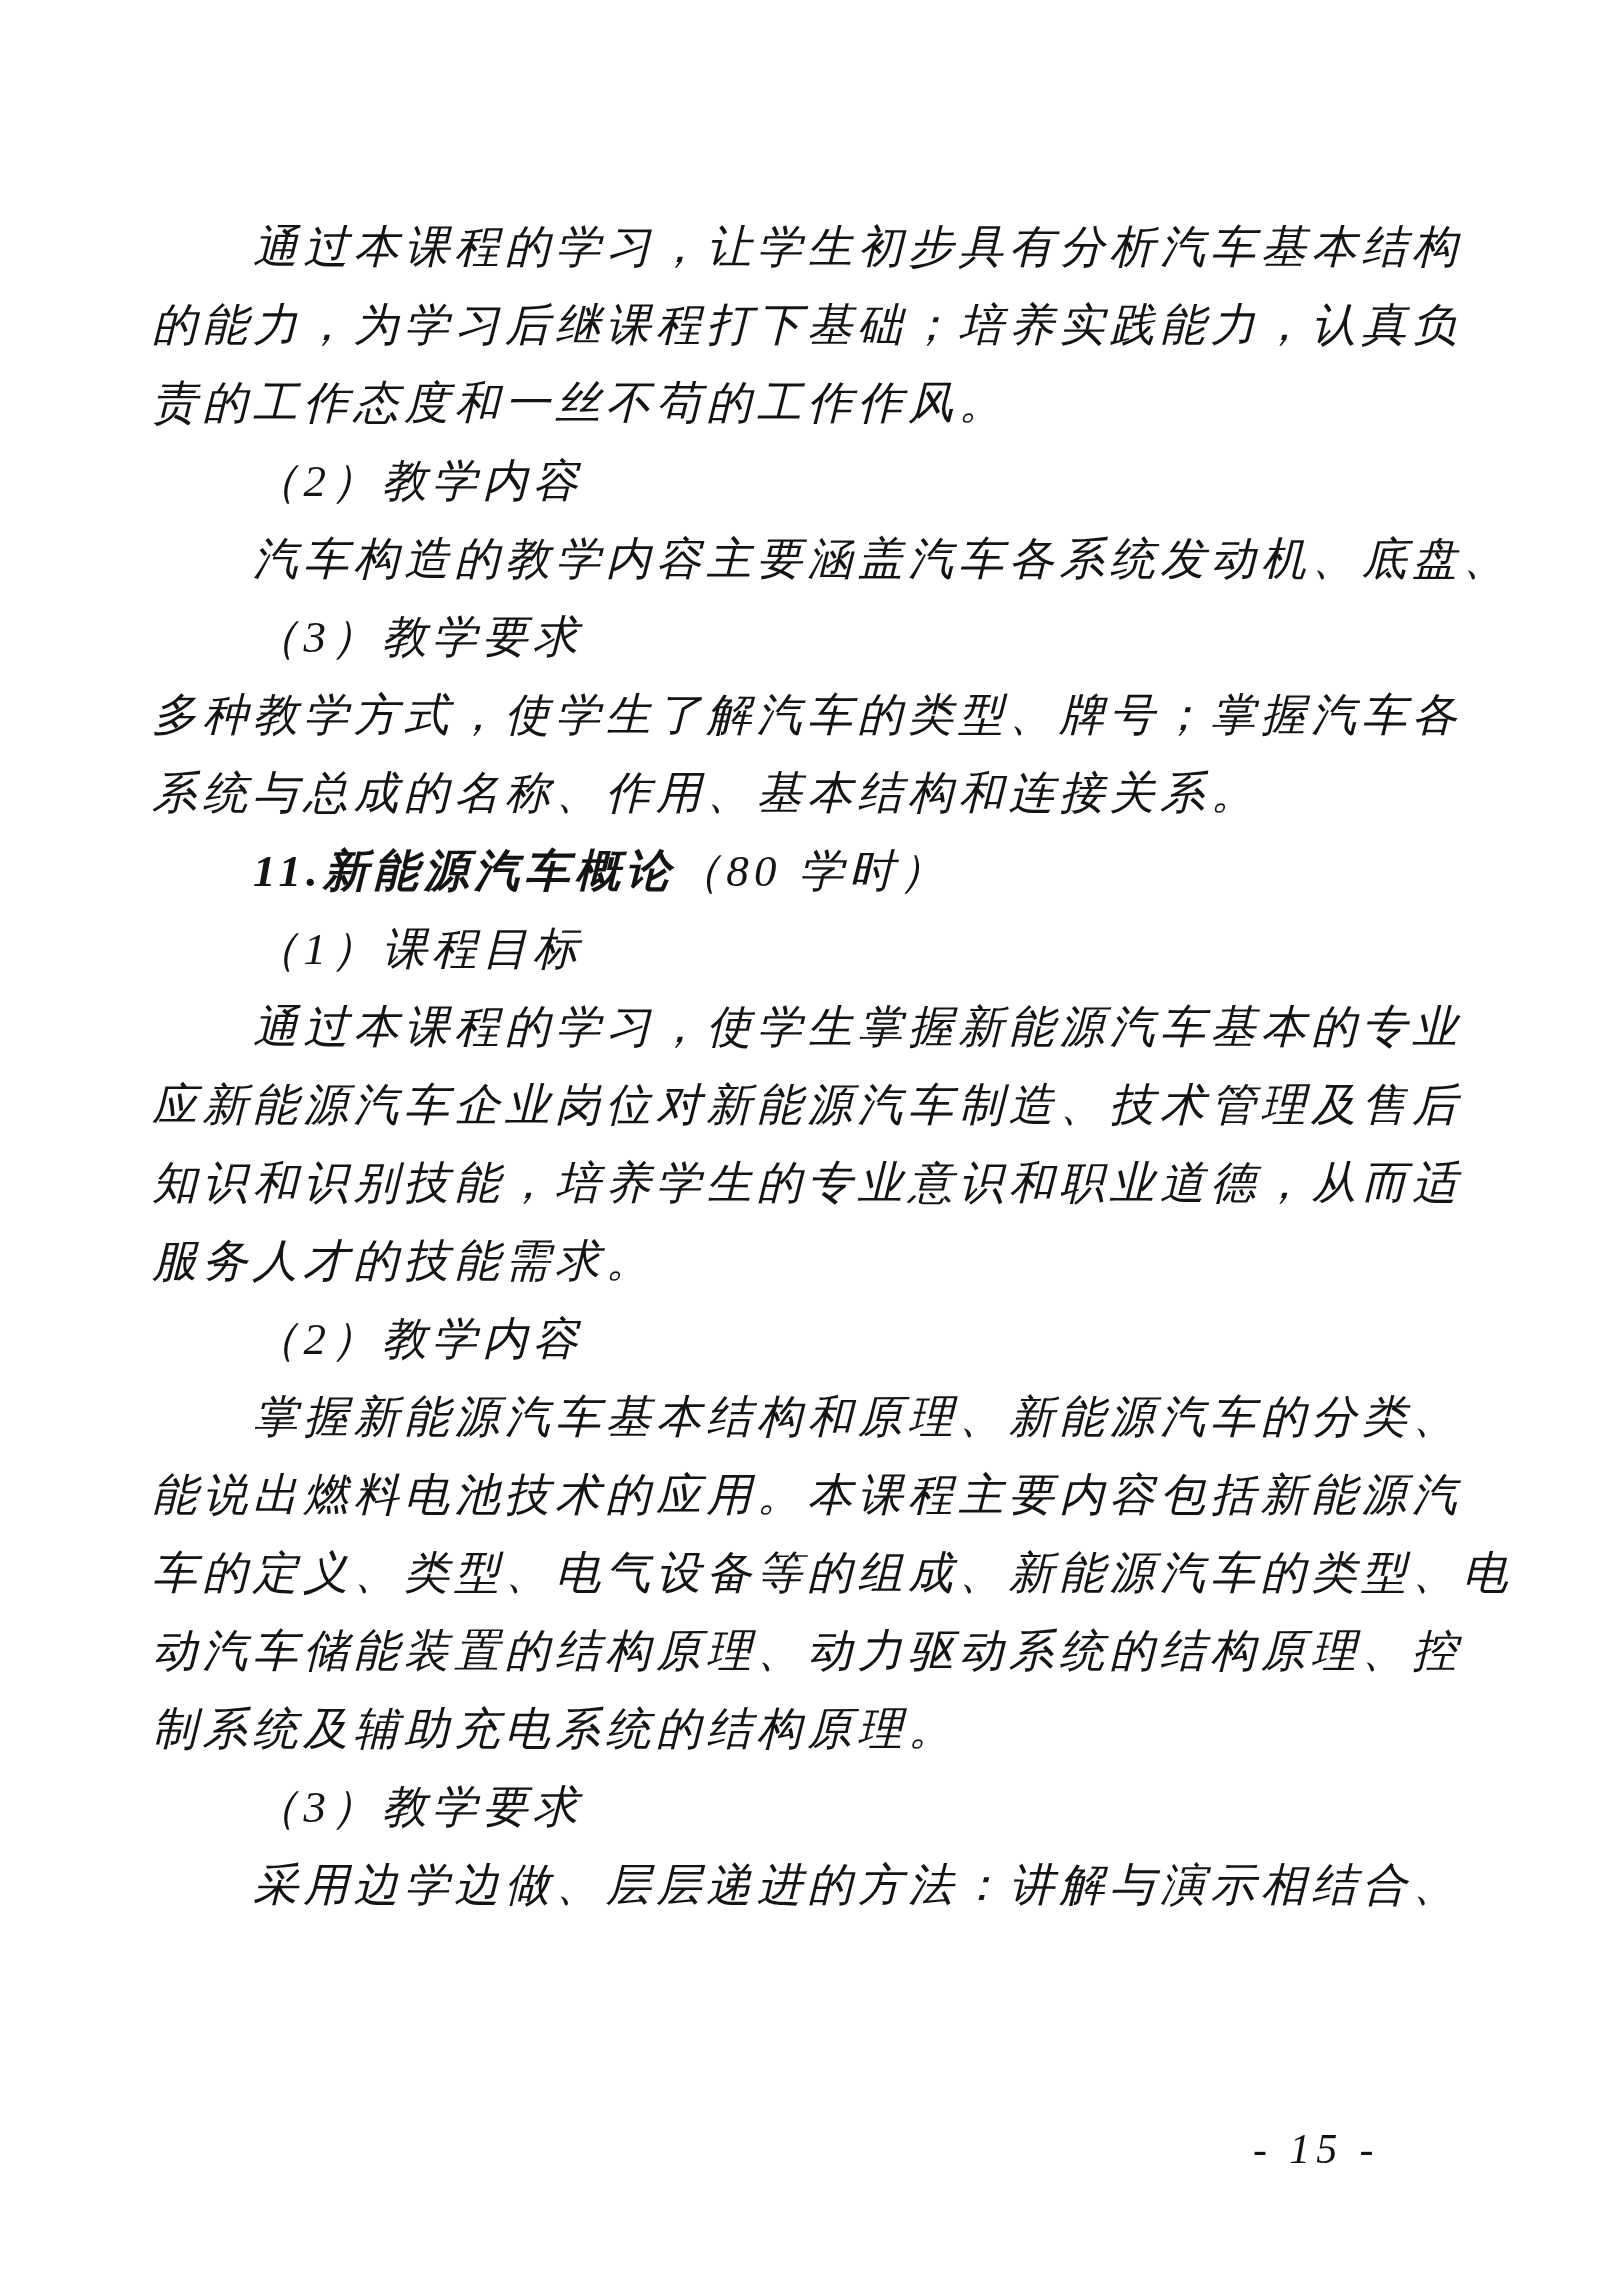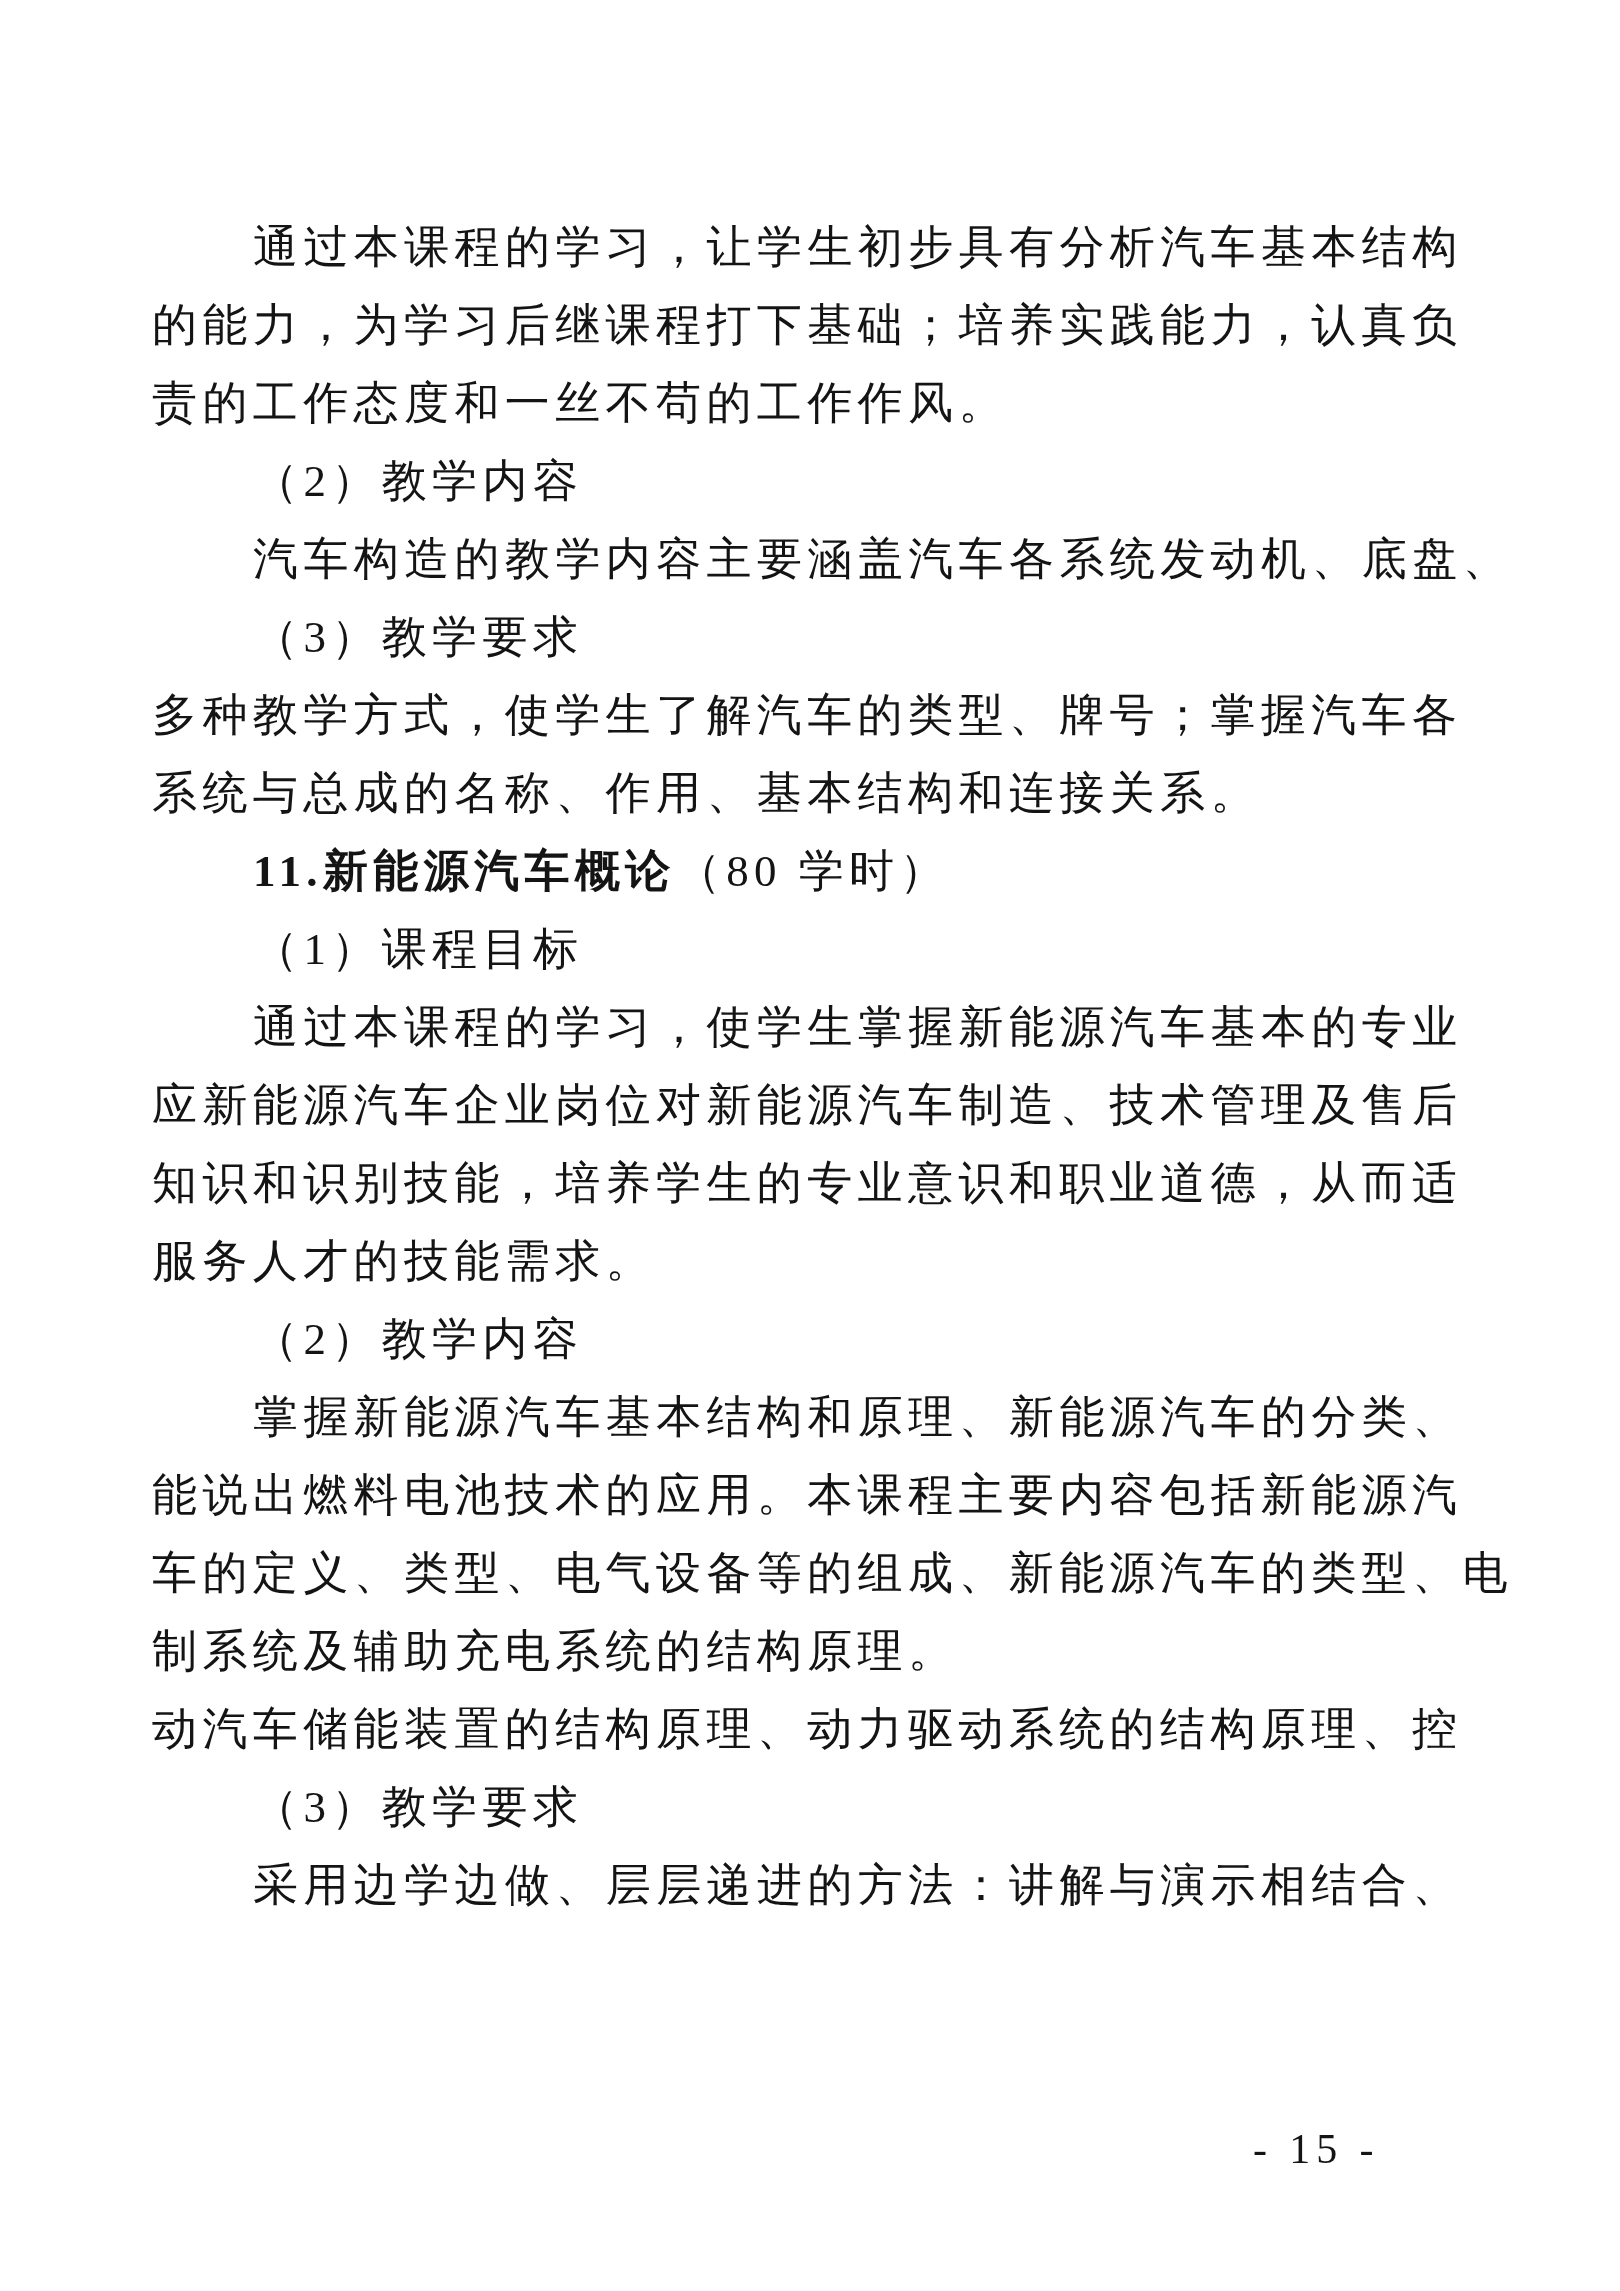--- a/index.html
+++ b/index.html
@@ -8,20 +8,21 @@
     background: #ffffff;
   }
   .page {
     position: relative;
     width: 1620px;
     height: 2292px;
     background: #ffffff;
     overflow: hidden;
     font-family: "Liberation Serif", "DejaVu Serif", serif;
     color: #141414;
+    font-style: italic;
   }
   .textblock {
     position: absolute;
     left: 152px;
     top: 208px;
     width: 1318px;
   }
   .line {
     height: 78px;
     line-height: 78px;
@@ -60,20 +61,20 @@
     <div class="line indent heading"><span class="bold">11.新能源汽车概论</span><span>（80 学时）</span></div>
     <div class="line indent">（1）课程目标</div>
     <div class="line indent">通过本课程的学习，使学生掌握新能源汽车基本的专业</div>
     <div class="line">应新能源汽车企业岗位对新能源汽车制造、技术管理及售后</div>
     <div class="line">知识和识别技能，培养学生的专业意识和职业道德，从而适</div>
     <div class="line">服务人才的技能需求。</div>
     <div class="line indent">（2）教学内容</div>
     <div class="line indent">掌握新能源汽车基本结构和原理、新能源汽车的分类、</div>
     <div class="line">能说出燃料电池技术的应用。本课程主要内容包括新能源汽</div>
     <div class="line">车的定义、类型、电气设备等的组成、新能源汽车的类型、电</div>
+    <div class="line">动汽车储能装置的结构原理、动力驱动系统的结构原理、控</div>
     <div class="line">制系统及辅助充电系统的结构原理。</div>
-    <div class="line">动汽车储能装置的结构原理、动力驱动系统的结构原理、控</div>
     <div class="line indent">（3）教学要求</div>
     <div class="line indent">采用边学边做、层层递进的方法：讲解与演示相结合、</div>
   </div>
   <div class="pagenum">- 15 -</div>
 </div>
 
 
 </body></html>

